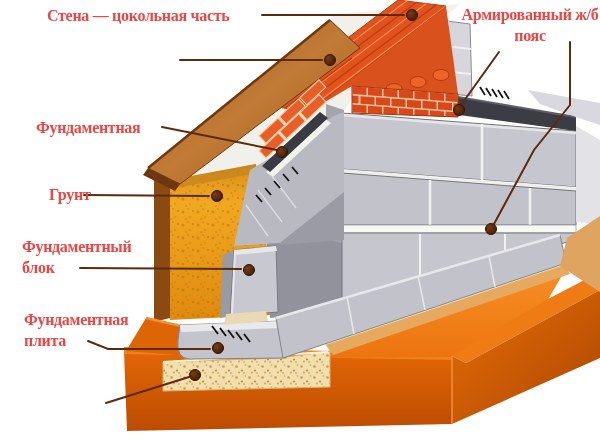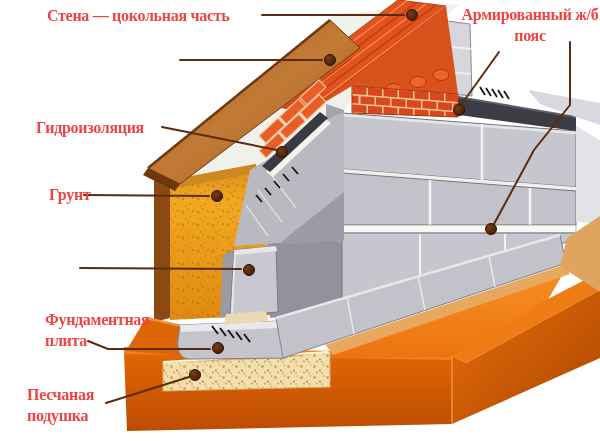--- a/index.html
+++ b/index.html
@@ -260,18 +260,18 @@
     <circle cx="217" cy="196" r="5.5"></circle>
     <circle cx="249" cy="270" r="5.5"></circle>
     <circle cx="218" cy="348" r="5.5"></circle>
     <circle cx="195" cy="375" r="5.5"></circle>
     <circle cx="459" cy="110" r="5.5"></circle>
     <circle cx="491" cy="229" r="5.5"></circle>
   </g>
 </svg>
 
   <div class="lbl" style="left:47px;top:5px;">Стена — цокольная часть</div>
-  <div class="lbl" style="left:36px;top:117px;">Гидроизоляция</div>
+  <div class="lbl" style="left:36px;top:117px;">Фундаментная</div>
   <div class="lbl" style="left:29px;top:184px;margin-left:20px;">Грунт</div>
-  <div class="lbl wrap" style="left:45px;top:309px;width:150px;">Фундаментная плита</div>
-  <div class="lbl wrap" style="left:27px;top:384px;width:120px;">Песчаная подушка</div>
+  <div class="lbl wrap" style="left:22px;top:236px;width:145px;">Фундаментный блок</div>
+  <div class="lbl wrap" style="left:24px;top:309px;width:150px;">Фундаментная плита</div>
   <div class="lbl wrap center" style="left:460px;top:4px;width:140px;">Армированный ж/б пояс</div>
 </div>
 
 </body></html>

